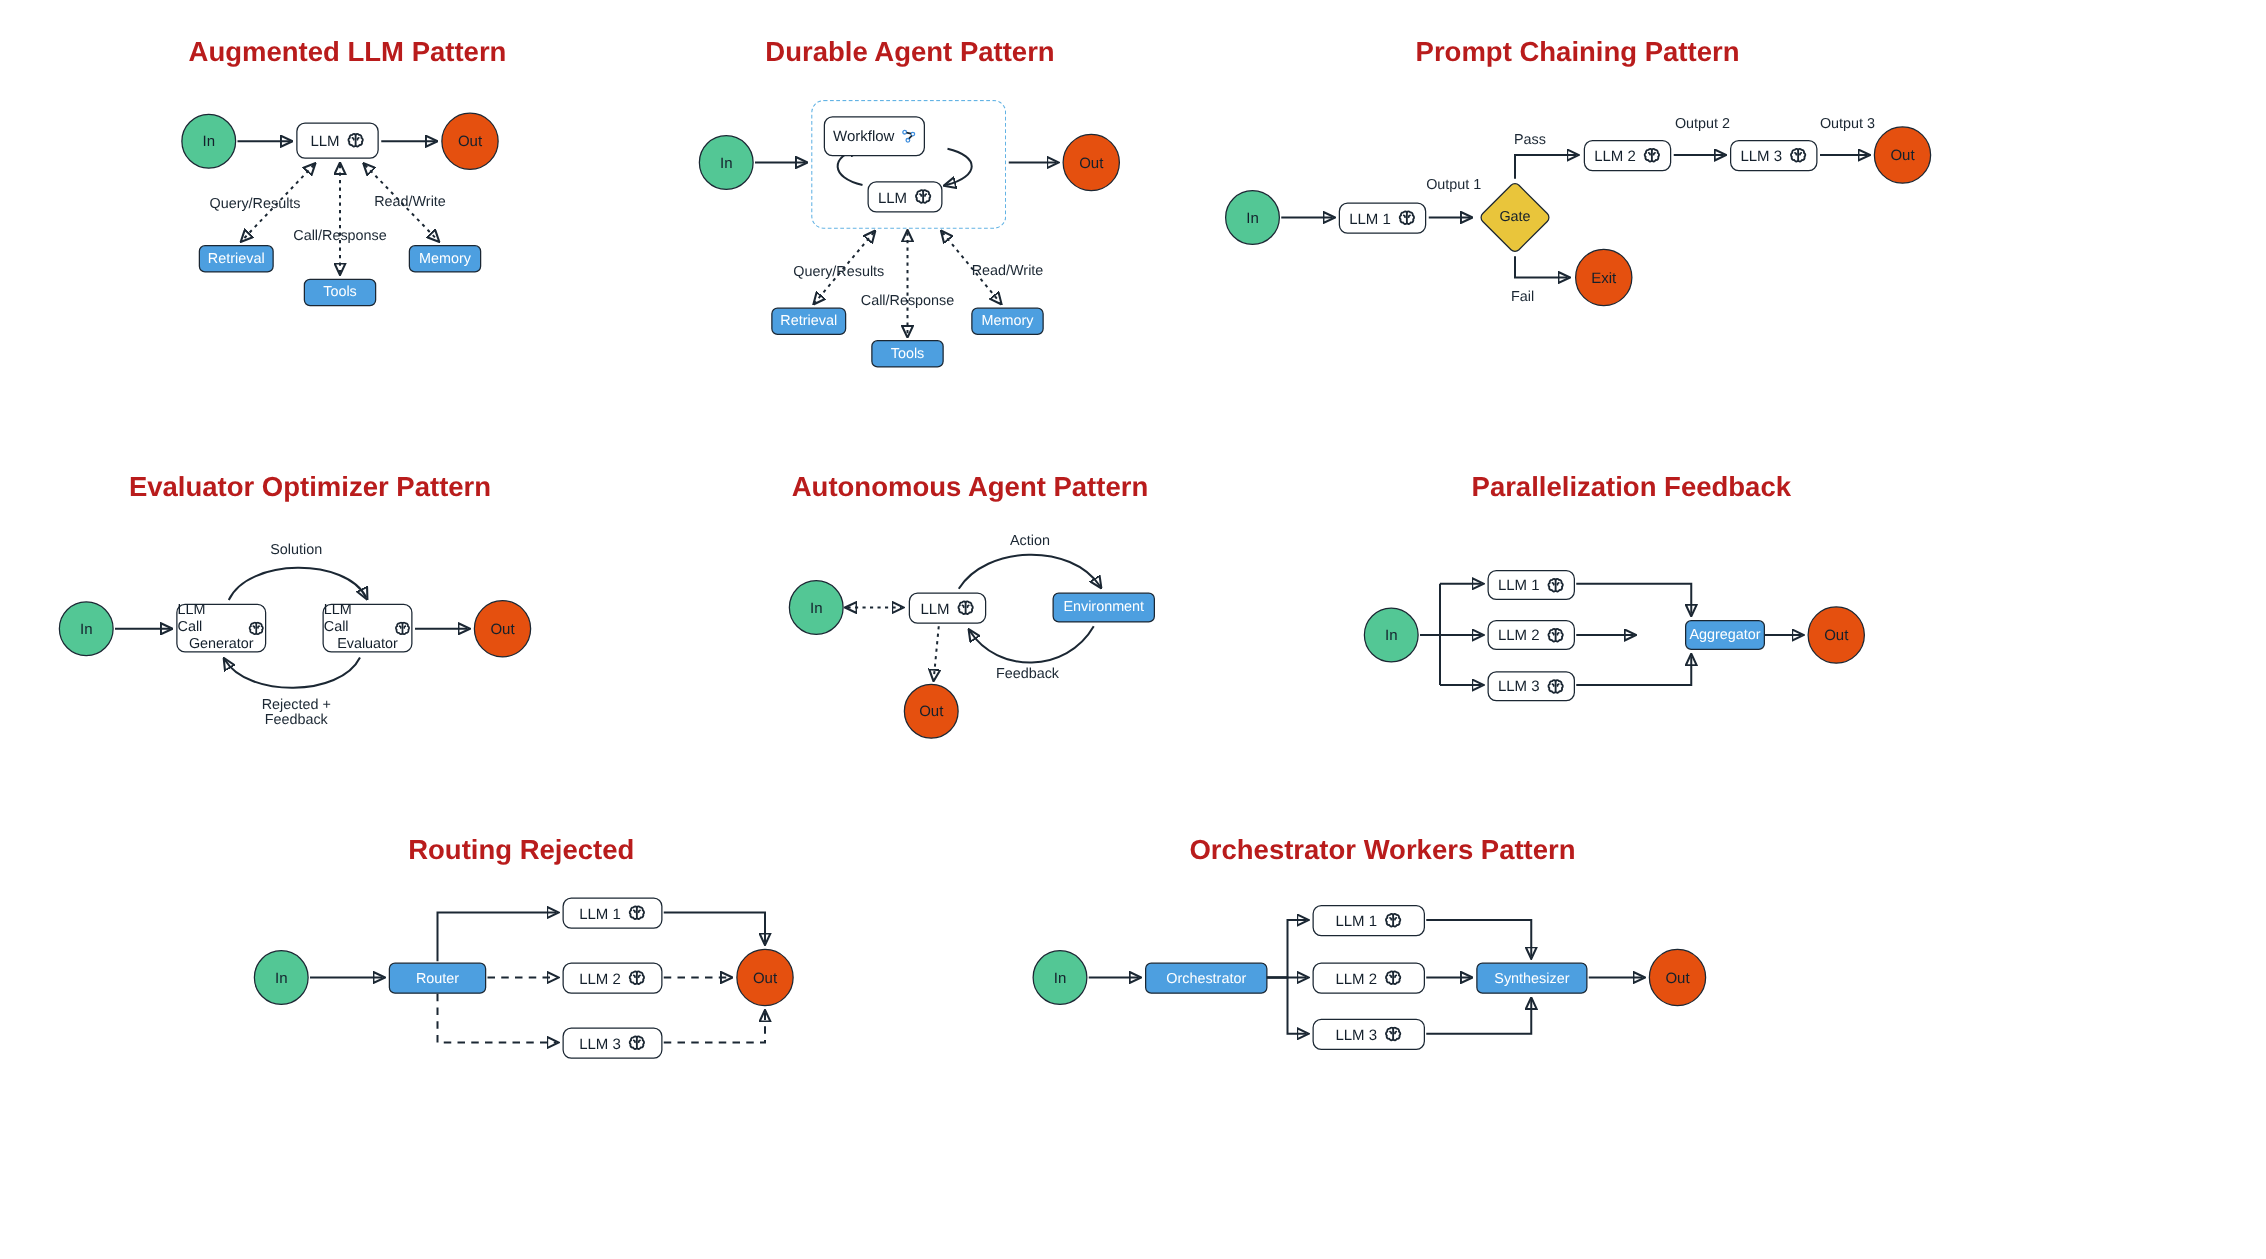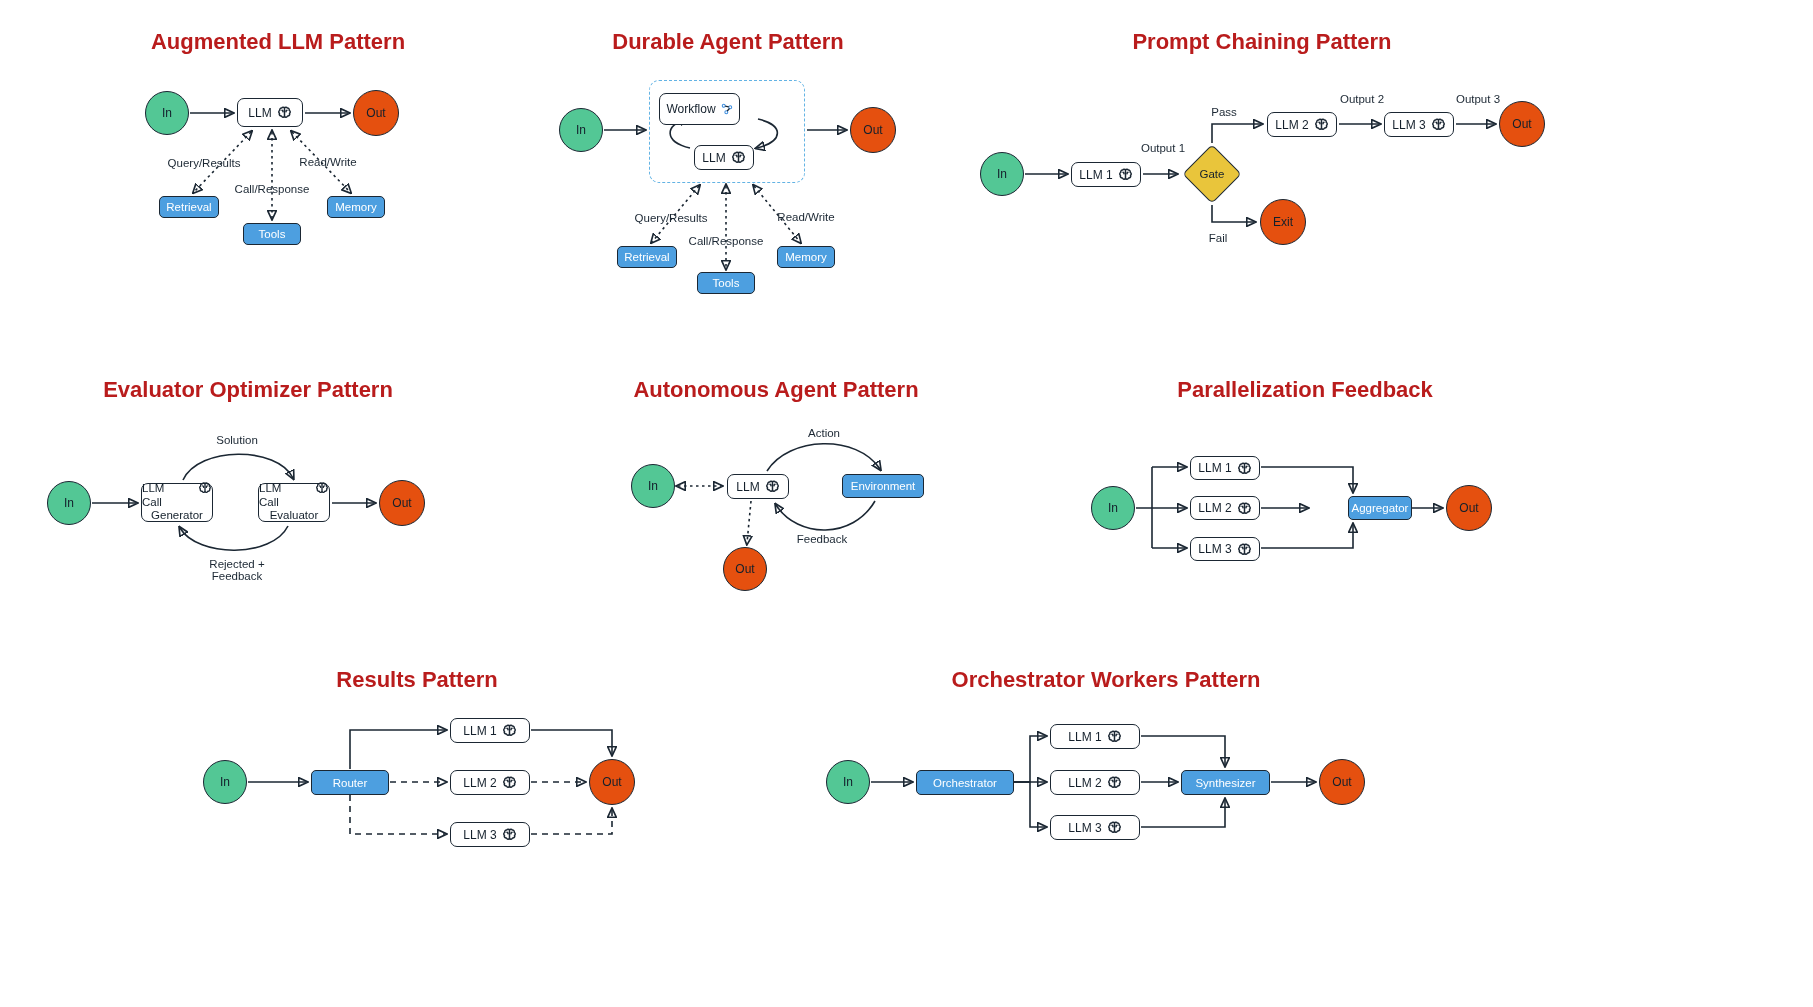--- a/index.html
+++ b/index.html
@@ -9,21 +9,21 @@
   .arrows{position:absolute;left:0;top:0;z-index:1}
   .arrows line,.arrows path{stroke:var(--stroke,#1b2733);stroke-width:1.6;fill:none}
   .arrows .dot{stroke-dasharray:2.5 3.5}
   .arrows .dash{stroke-dasharray:6 5}
   .title{position:absolute;transform:translateX(-50%);font-size:22px;font-weight:700;color:#b91c1c;white-space:nowrap;z-index:2}
   .circle{position:absolute;border-radius:50%;border:1.7px solid var(--stroke,#1b2733);display:grid;place-items:center;font-size:12px;z-index:3}
   .green{background:var(--green,#53c795)}
   .orange{background:var(--orange,#e5500f)}
   .wbox{position:absolute;background:#fff;border:1.6px solid var(--stroke,#1b2733);border-radius:7px;display:flex;align-items:center;justify-content:center;gap:5px;font-size:12px;z-index:3}
   .wbox.two{flex-direction:column;gap:0;line-height:1.2;font-size:11.5px}
-  .wbox.two .row{display:flex;align-items:flex-start;gap:12px}
+  .wbox.two .row{display:flex;align-items:flex-end;gap:12px}
   .bbox{position:absolute;background:var(--blue,#4d9fe0);border:1.6px solid var(--stroke,#1b2733);border-radius:5px;display:flex;align-items:center;justify-content:center;font-size:11.5px;color:#fff;z-index:3}
   .lbl{position:absolute;transform:translate(-50%,-50%);font-size:11.5px;color:#1b2733;white-space:nowrap;text-align:center;z-index:2}
   .dashed-box{position:absolute;border:1.6px dashed var(--dashed-container,#63b3e4);border-radius:10px;z-index:2;background:transparent}
   .diamond{position:absolute;display:grid;place-items:center;z-index:3}
   .diamond .shape{position:absolute;inset:3px;transform:rotate(45deg);background:var(--yellow,#e9c53b);border:1.6px solid var(--stroke,#1b2733);border-radius:5px}
   .diamond .dtext{position:relative;font-size:11.5px;z-index:1}
   .icon{flex:0 0 auto}
 </style>
 </head>
 <body>
@@ -266,21 +266,21 @@
       <span>LLM 3</span>
       <svg class="icon" width="15" height="13" viewBox="0 0 16 14">
           <use href="#brain-sym"></use>
         </svg>
     </div>
     <div class="bbox" style="left:1348px;top:496px;width:64px;height:24px">Aggregator</div>
     <div class="circle orange" style="left:1446px;top:485px;width:46px;height:46px">Out</div>
   </div>
 
   <div>
-    <div class="title" style="left:417px;top:667px">Results Pattern</div>
+    <div class="title" style="left:417px;top:667px">Routing Rejected</div>
     <div class="circle green" style="left:203px;top:760px;width:44px;height:44px">In</div>
     <div class="bbox" style="left:311px;top:770px;width:78px;height:25px">Router</div>
     <div class="wbox" style="left:450px;top:718px;width:80px;height:25px">
       <span>LLM 1</span>
       <svg class="icon" width="15" height="13" viewBox="0 0 16 14">
           <use href="#brain-sym"></use>
         </svg>
     </div>
     <div class="wbox" style="left:450px;top:770px;width:80px;height:25px">
       <span>LLM 2</span>

